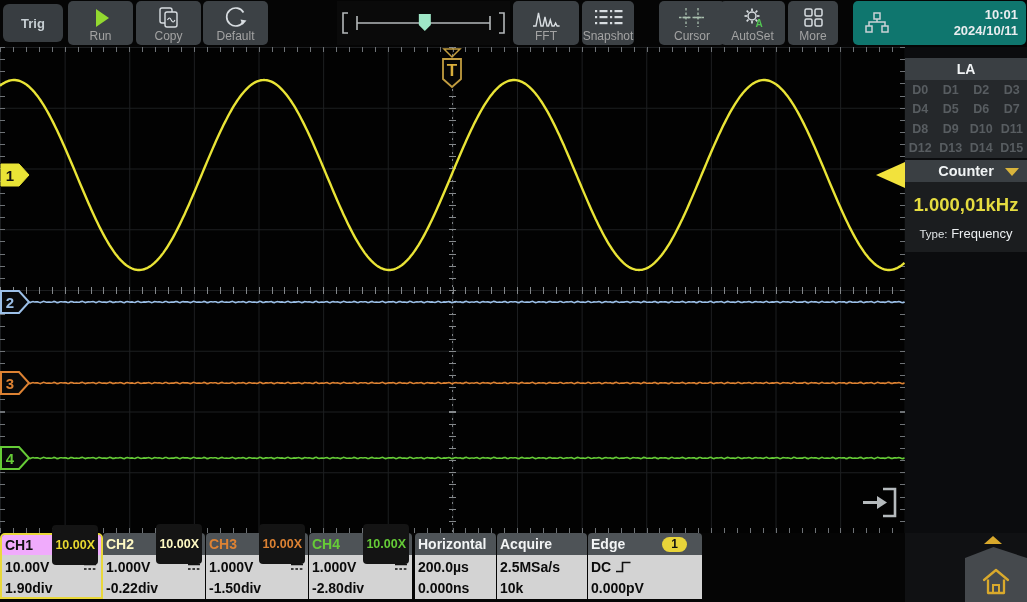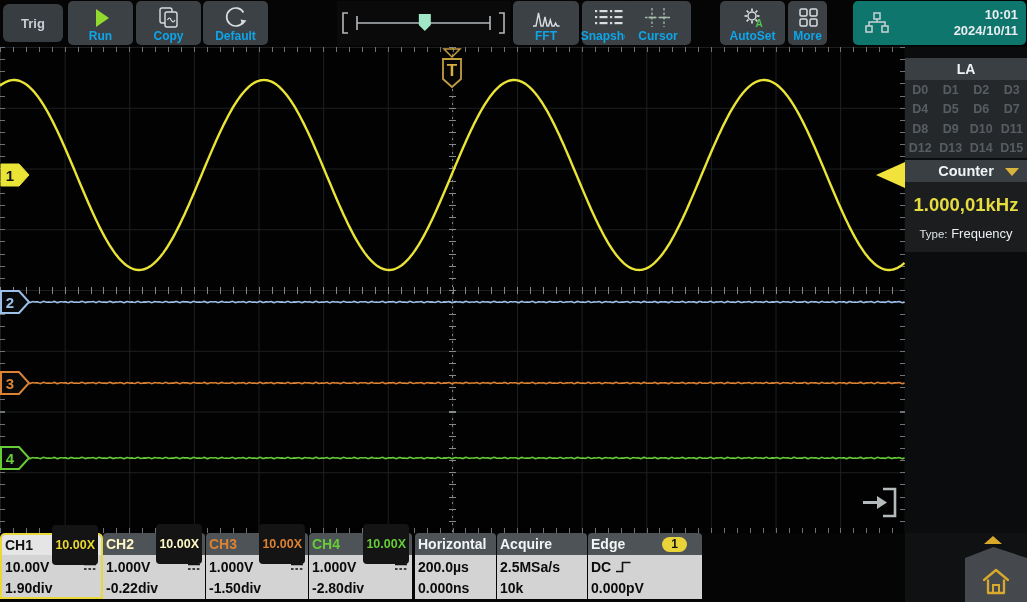--- a/index.html
+++ b/index.html
@@ -2,21 +2,21 @@
 <html><head>
 <meta charset="utf-8">
 <style>
   html,body{margin:0;padding:0;background:#000;}
   .screen{position:relative;width:1027px;height:602px;background:#000;overflow:hidden;
           font-family:"Liberation Sans","DejaVu Sans",sans-serif;-webkit-font-smoothing:antialiased;}
   
   .toolbar{position:absolute;left:0;top:0;width:1027px;height:47px;background:#050505;}
   .tbtn{position:absolute;top:1px;height:44px;background:#3c4145;border-radius:5px;
         display:flex;flex-direction:column;align-items:center;justify-content:flex-end;padding-bottom:2px;box-sizing:border-box;}
-  .tbtn .tlabel{color:#0ea5e9;font-size:12px;font-weight:bold;line-height:13px;}
+  .tbtn .tlabel{color:#a3a3a3;font-size:12px;font-weight:normal;line-height:13px;}
   .tbtn svg{display:block;}
   .trigbtn{position:absolute;left:3px;top:4px;width:60px;height:38px;background:#383d41;border-radius:6px;
            display:flex;align-items:center;justify-content:center;color:#c6ced2;font-size:13px;font-weight:bold;}
   .sliderbox{position:absolute;left:337px;top:1px;width:173px;height:44px;background:#0a0a0a;}
   .clockblk{position:absolute;left:853px;top:1px;width:173px;height:44px;background:#0f766e;border-radius:5px;
             display:flex;align-items:center;}
   .clocktext{margin-left:auto;margin-right:8px;text-align:right;color:#e9edef;font-size:13px;font-weight:bold;line-height:16px;}
   
   .plot{position:absolute;left:0;top:47px;width:905px;height:486px;background:#020202;}
   .grid-cols{position:absolute;inset:0;background-image:linear-gradient(to right,#1c1e20 1px,transparent 1px);background-size:64.64px 100%;}
@@ -57,21 +57,21 @@
   .bottombar{position:absolute;left:0;top:533px;width:905px;height:69px;background:#050505;}
   .blk{position:absolute;top:0;height:66px;box-sizing:border-box;}
   .blkhead{height:22px;background:#4e5357;border-radius:4px 4px 0 0;display:flex;align-items:center;
            padding:0 3px;box-sizing:border-box;}
   .blkname{font-size:14px;font-weight:bold;}
   .probe{margin-left:auto;background:#141414;border-radius:4px;padding:12px 3px;font-size:12.5px;font-weight:bold;line-height:16px;}
   .blkbody{height:44px;background:#d3d3d3;padding:1px 3px 0 3px;box-sizing:border-box;}
   .brow{display:flex;align-items:center;height:21px;color:#0b0b0b;font-size:14px;font-weight:bold;}
   .brow .cicon{margin-left:auto;margin-right:1px;}
   .ch1blk{border:2px solid #e9d83a;border-radius:5px 5px 0 0;}
-  .ch1blk .blkhead{background:#e5e5e5;border-radius:2px 2px 0 0;height:20px;align-items:center;}
+  .ch1blk .blkhead{background:#f0abfc;border-radius:2px 2px 0 0;height:20px;align-items:center;}
   .ch1blk .blkbody{height:42px;}
   .ch1blk .blkname{color:#111;}
   .ch1blk .probe{color:#e8d830;}
   .ch2blk .blkname,.ch2blk .probe{color:#fef9c3;}
   .ch3blk .blkname,.ch3blk .probe{color:#dd8233;}
   .ch4blk .blkname,.ch4blk .probe{color:#66cc37;}
   .srcbadge{margin-left:auto;margin-right:12px;background:#e8d43a;color:#111;border-radius:8px;
             min-width:25px;height:15px;font-size:12px;font-weight:bold;text-align:center;line-height:15px;}
   .whitehead{color:#f2f4f5;}
   
@@ -145,21 +145,21 @@
             <rect x="22.5" y="4" width="8" height="2.2"></rect>
           <rect x="18" y="10" width="2.2" height="2.2"></rect>
             <rect x="22.5" y="10" width="8" height="2.2"></rect>
           <rect x="18" y="16" width="2.2" height="2.2"></rect>
             <rect x="22.5" y="16" width="8" height="2.2"></rect>
         </g>
       </svg>
       <span class="tlabel">Snapshot</span>
     </div>
 
-    <div class="tbtn" style="left:625px;width:66px">
+    <div class="tbtn" style="left:659px;width:66px">
       <svg width="30" height="24" viewBox="0 0 30 24">
         <g stroke="#a9bfae" stroke-width="1.3" fill="none" stroke-dasharray="2.5,2">
           <line x1="9" y1="2" x2="9" y2="21"></line>
           <line x1="21" y1="2" x2="21" y2="21"></line>
           <line x1="2" y1="11.5" x2="28" y2="11.5"></line>
         </g>
         <g stroke="#a9bfae" stroke-width="1.6">
           <line x1="5.5" y1="11.5" x2="12.5" y2="11.5"></line>
           <line x1="17.5" y1="11.5" x2="24.5" y2="11.5"></line>
         </g>
@@ -178,21 +178,21 @@
           <line x1="7.7" y1="4.7" x2="9.5" y2="6.5"></line>
             <line x1="16.5" y1="13.5" x2="18.3" y2="15.3"></line>
           <line x1="18.3" y1="4.7" x2="16.5" y2="6.5"></line>
             <line x1="9.5" y1="13.5" x2="7.7" y2="15.3"></line>
         </g>
         <text x="20" y="21" font-size="10" font-weight="bold" fill="#52c552" text-anchor="middle">A</text>
       </svg>
       <span class="tlabel">AutoSet</span>
     </div>
 
-    <div class="tbtn" style="left:788px;width:39px">
+    <div class="tbtn" style="left:788px;width:50px">
       <svg width="24" height="24" viewBox="0 0 24 24">
         <g fill="none" stroke="#d8dde1" stroke-width="1.5">
           <rect x="4" y="3" width="7" height="7" rx="1.5"></rect>
             <rect x="14" y="3" width="7" height="7" rx="1.5"></rect>
           <rect x="4" y="13" width="7" height="7" rx="1.5"></rect>
             <rect x="14" y="13" width="7" height="7" rx="1.5"></rect>
         </g>
       </svg>
       <span class="tlabel">More</span>
     </div>

